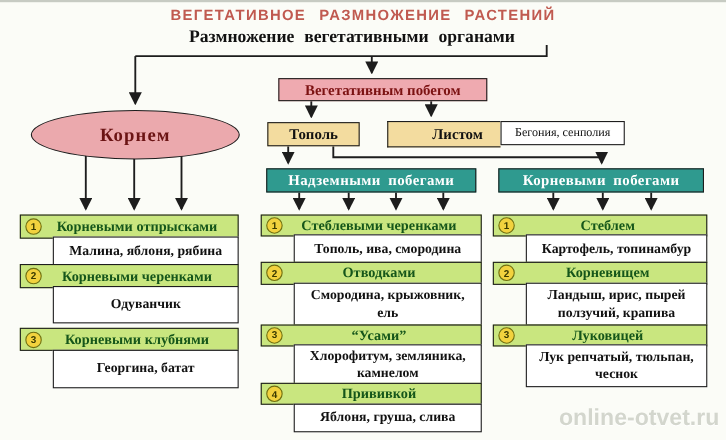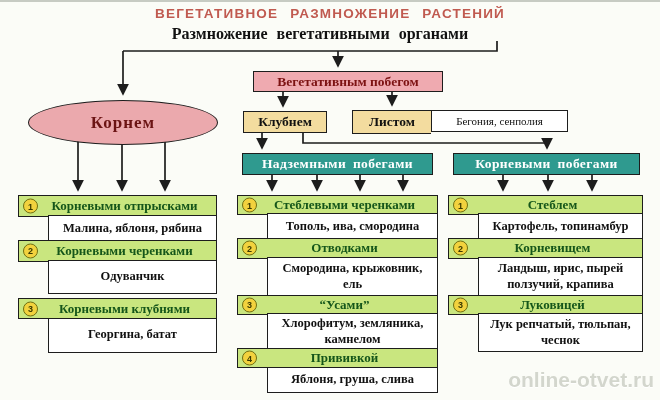--- a/index.html
+++ b/index.html
@@ -34,21 +34,21 @@
     display:flex;align-items:center;justify-content:center;
     font-weight:bold;font-size:13.5px;color:#7c1212;
   }
   .ybox{
     background:#f3dc9f;border:1.8px solid #1d1d1d;
     display:flex;align-items:center;justify-content:center;
     font-weight:bold;font-size:13.5px;color:#111;
   }
   #stem-box{left:243px;top:111px;width:84px;height:22px;}
   #leaf-wrap{left:352px;top:110px;width:216px;height:22px;display:flex;}
-  #leaf-box{width:78px;height:22px;border-right:none;}
+  #leaf-box{width:78px;height:22px;border-right:none;padding-left:24px;}
   #leaf-ex{
     flex:1;background:#ffffff;border:1.8px solid #1d1d1d;
     display:flex;align-items:center;justify-content:center;
     font-weight:normal;font-size:11px;color:#111;
   }
   .teal{
     background:#2f9a8f;border:1.8px solid #1d1d1d;
     display:flex;align-items:center;justify-content:center;
     font-weight:bold;font-size:13.5px;letter-spacing:.4px;word-spacing:3px;color:#fff;
   }
@@ -121,21 +121,21 @@
 
   <div class="abs node" id="root-ellipse">
     <span>Корнем</span>
   </div>
 
   <div class="abs node" id="shoot-box">
     <span>Вегетативным побегом</span>
   </div>
 
   <div class="abs node ybox" id="stem-box">
-    <span>Клубнем</span>
+    <span>Тополь</span>
   </div>
 
   <div class="abs node" id="leaf-wrap">
     <div class="ybox" id="leaf-box">
       <span>Листом</span>
     </div>
     <div id="leaf-ex">
       <span>Бегония, сенполия</span>
     </div>
   </div>

